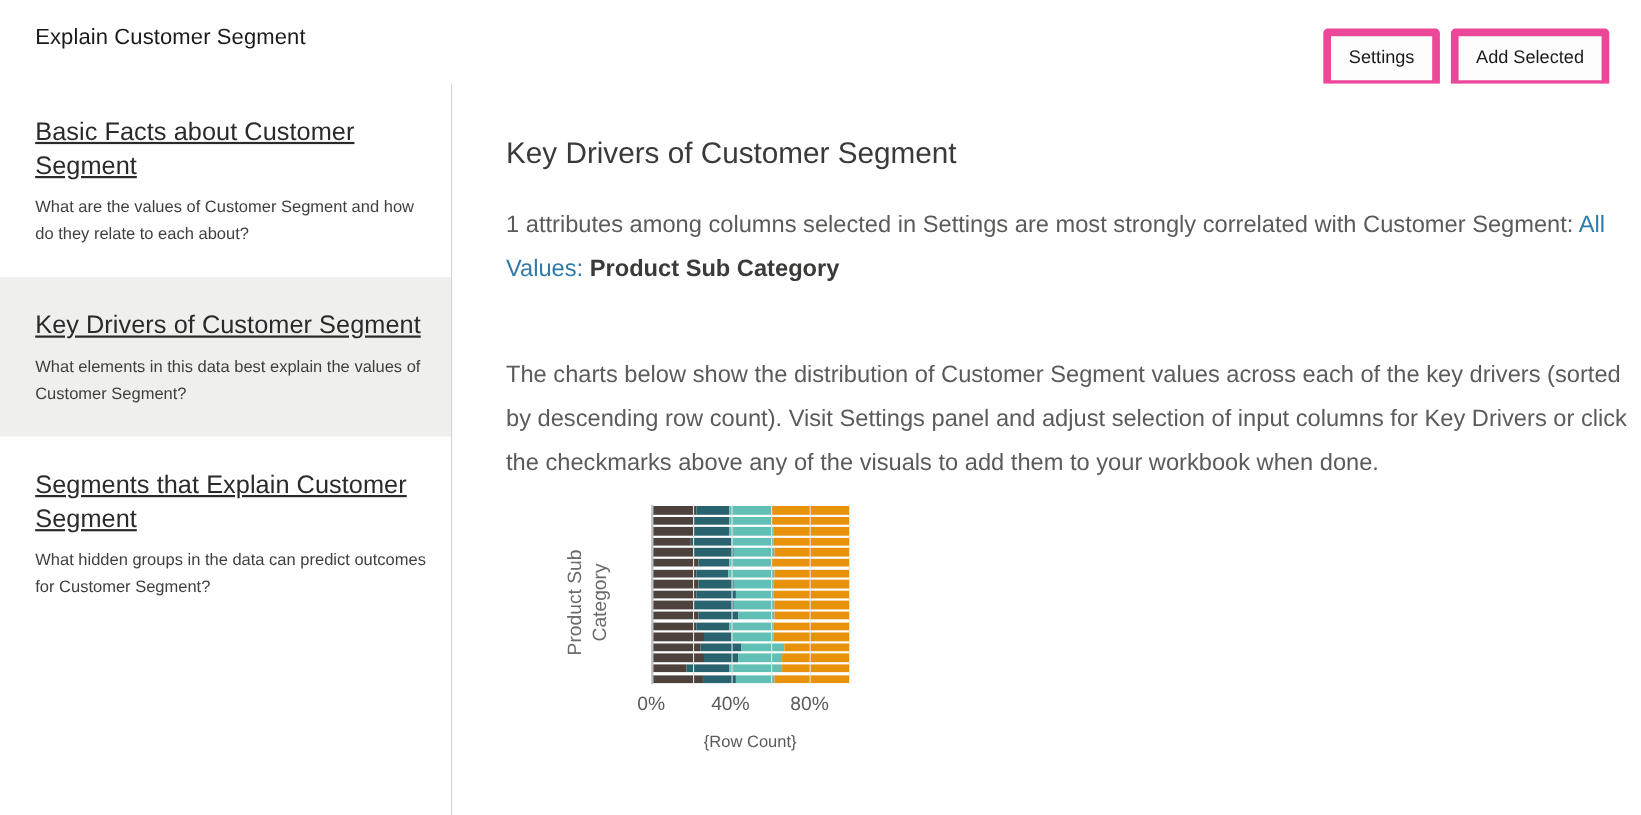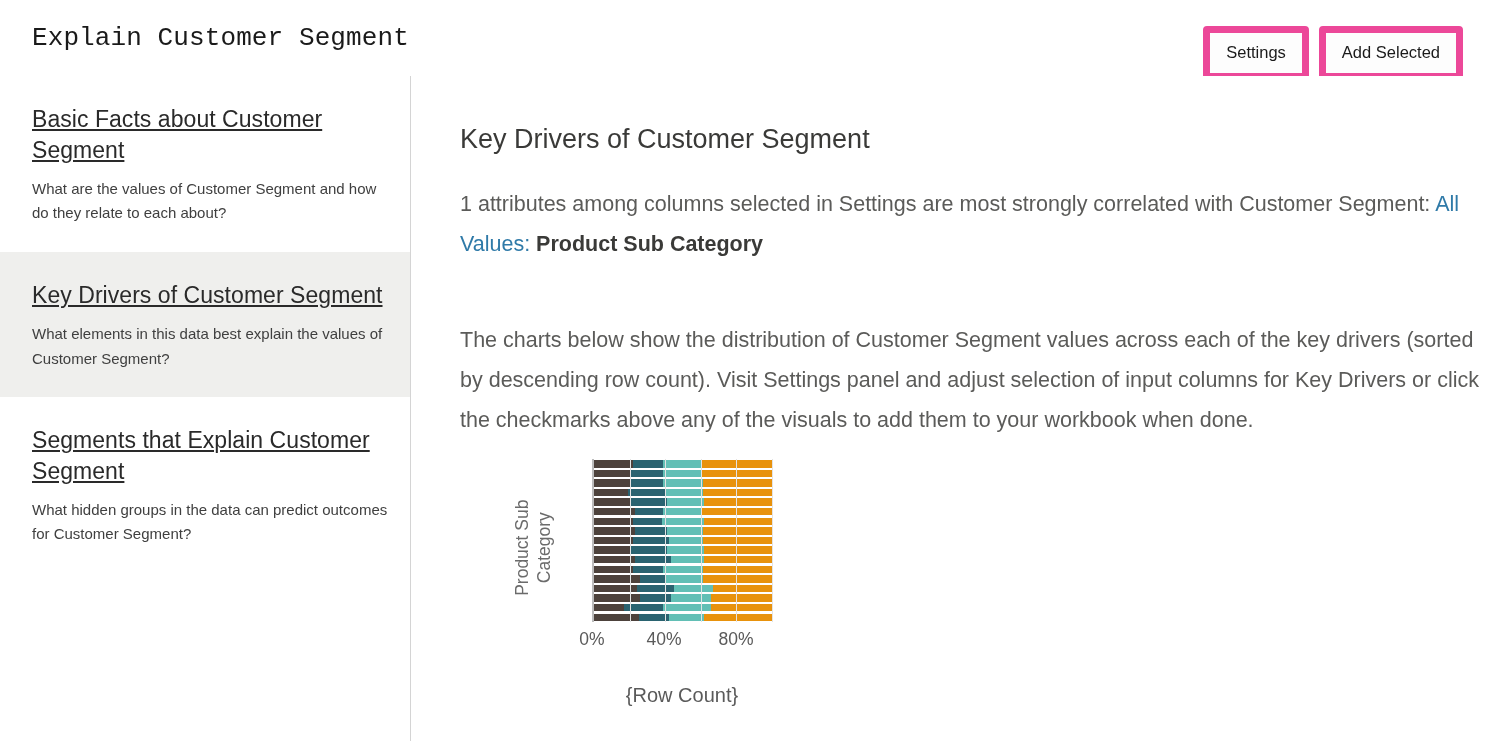--- a/index.html
+++ b/index.html
@@ -22,26 +22,25 @@
   
   .header {
     position: absolute;
     left: 0; top: 0;
     width: 1492px; height: 76px;
     background: #ffffff;
   }
   .header-title {
     position: absolute;
     left: 32px; top: 23px;
-    font-size: 26px;
+    font-size: 20px;
     font-weight: 400;
     color: #1a1a1a;
     letter-spacing: 0.1px;
     white-space: nowrap;
-    font-family: Liberation Mono, monospace;
   }
   .header-actions {
     position: absolute;
     right: 29px; top: 26px;
     display: flex;
     gap: 10px;
   }
   .btn {
     background: #fdfdfd;
     border: 7px solid #ec4899;
@@ -218,24 +217,23 @@
     font-size: 17.5px;
     color: #5a5a5a;
     white-space: nowrap;
   }
   .x-axis-title {
     position: absolute;
     left: 132px;
     top: 212px;
     width: 180px;
     text-align: center;
-    font-size: 20px;
+    font-size: 15px;
     color: #5a5a5a;
     white-space: nowrap;
-    margin-top: 18px;
   }
 </style>
 </head>
 <body>
 
 <div class="app">
 
   <div class="header">
     <div class="header-title">Explain Customer Segment</div>
     <div class="header-actions">

